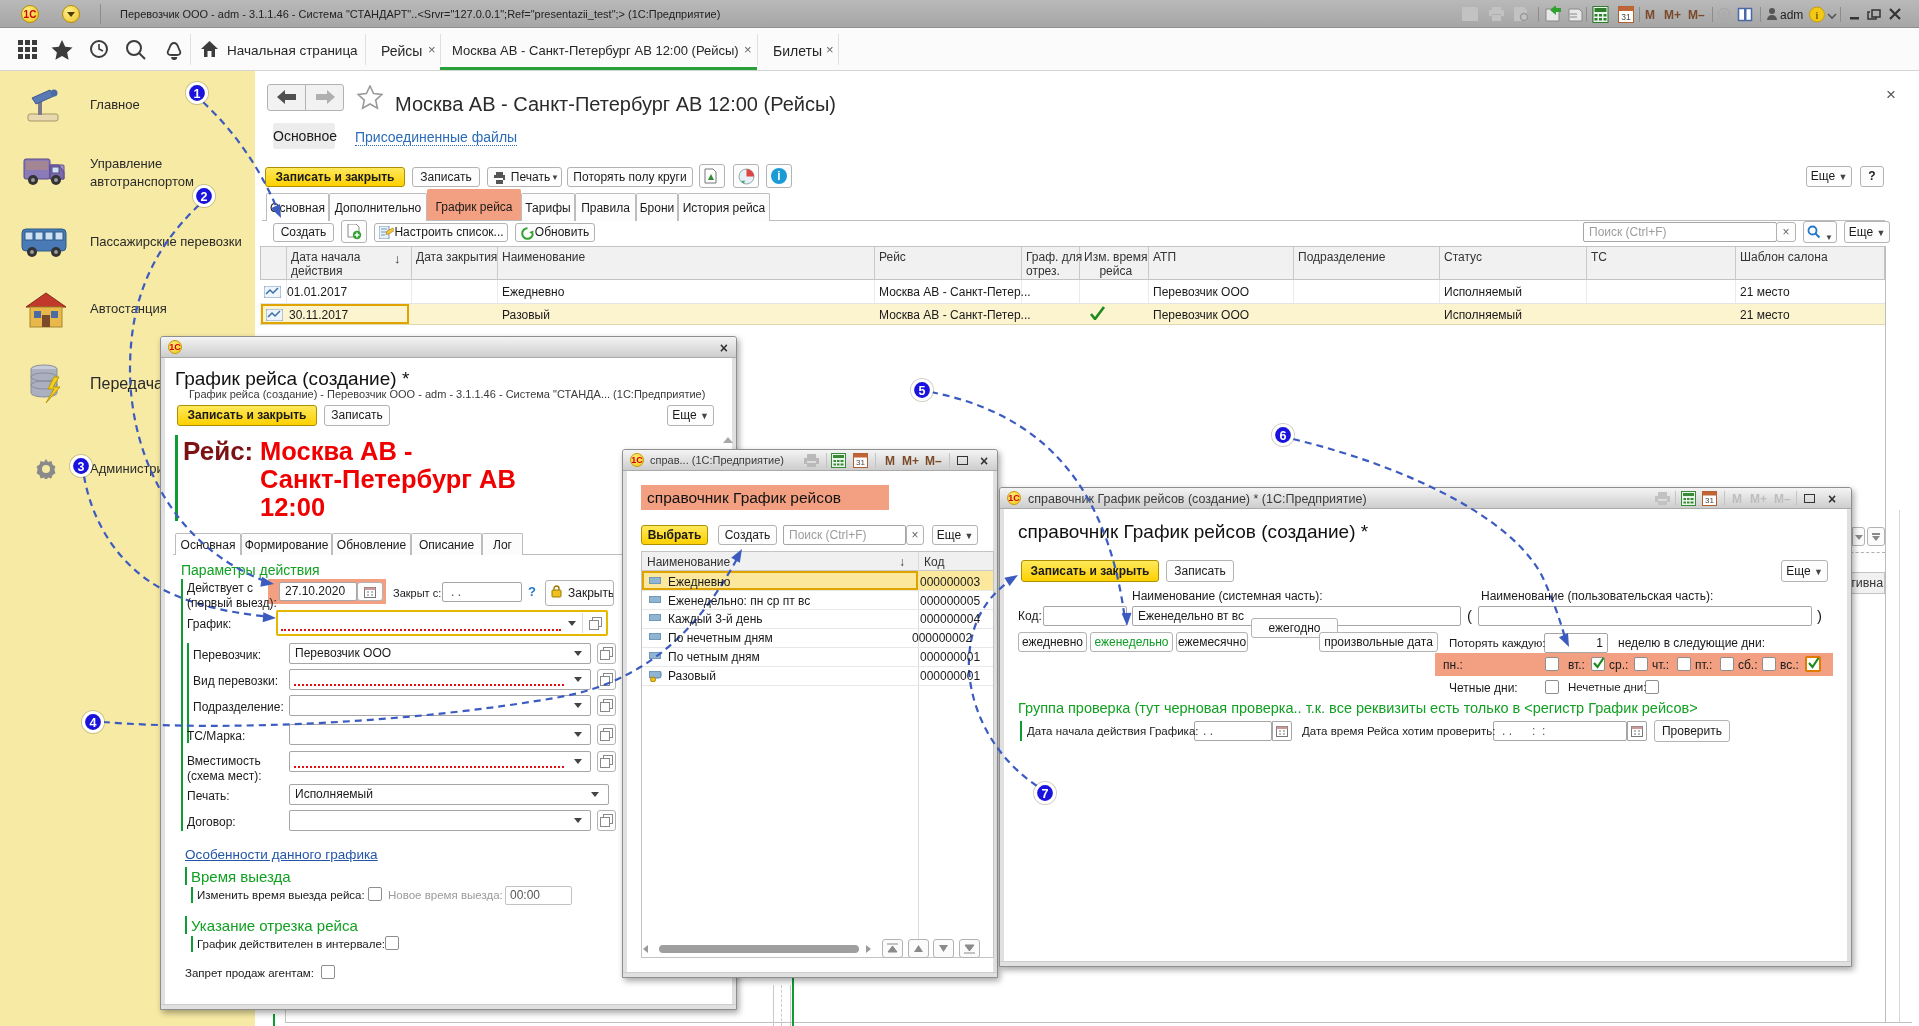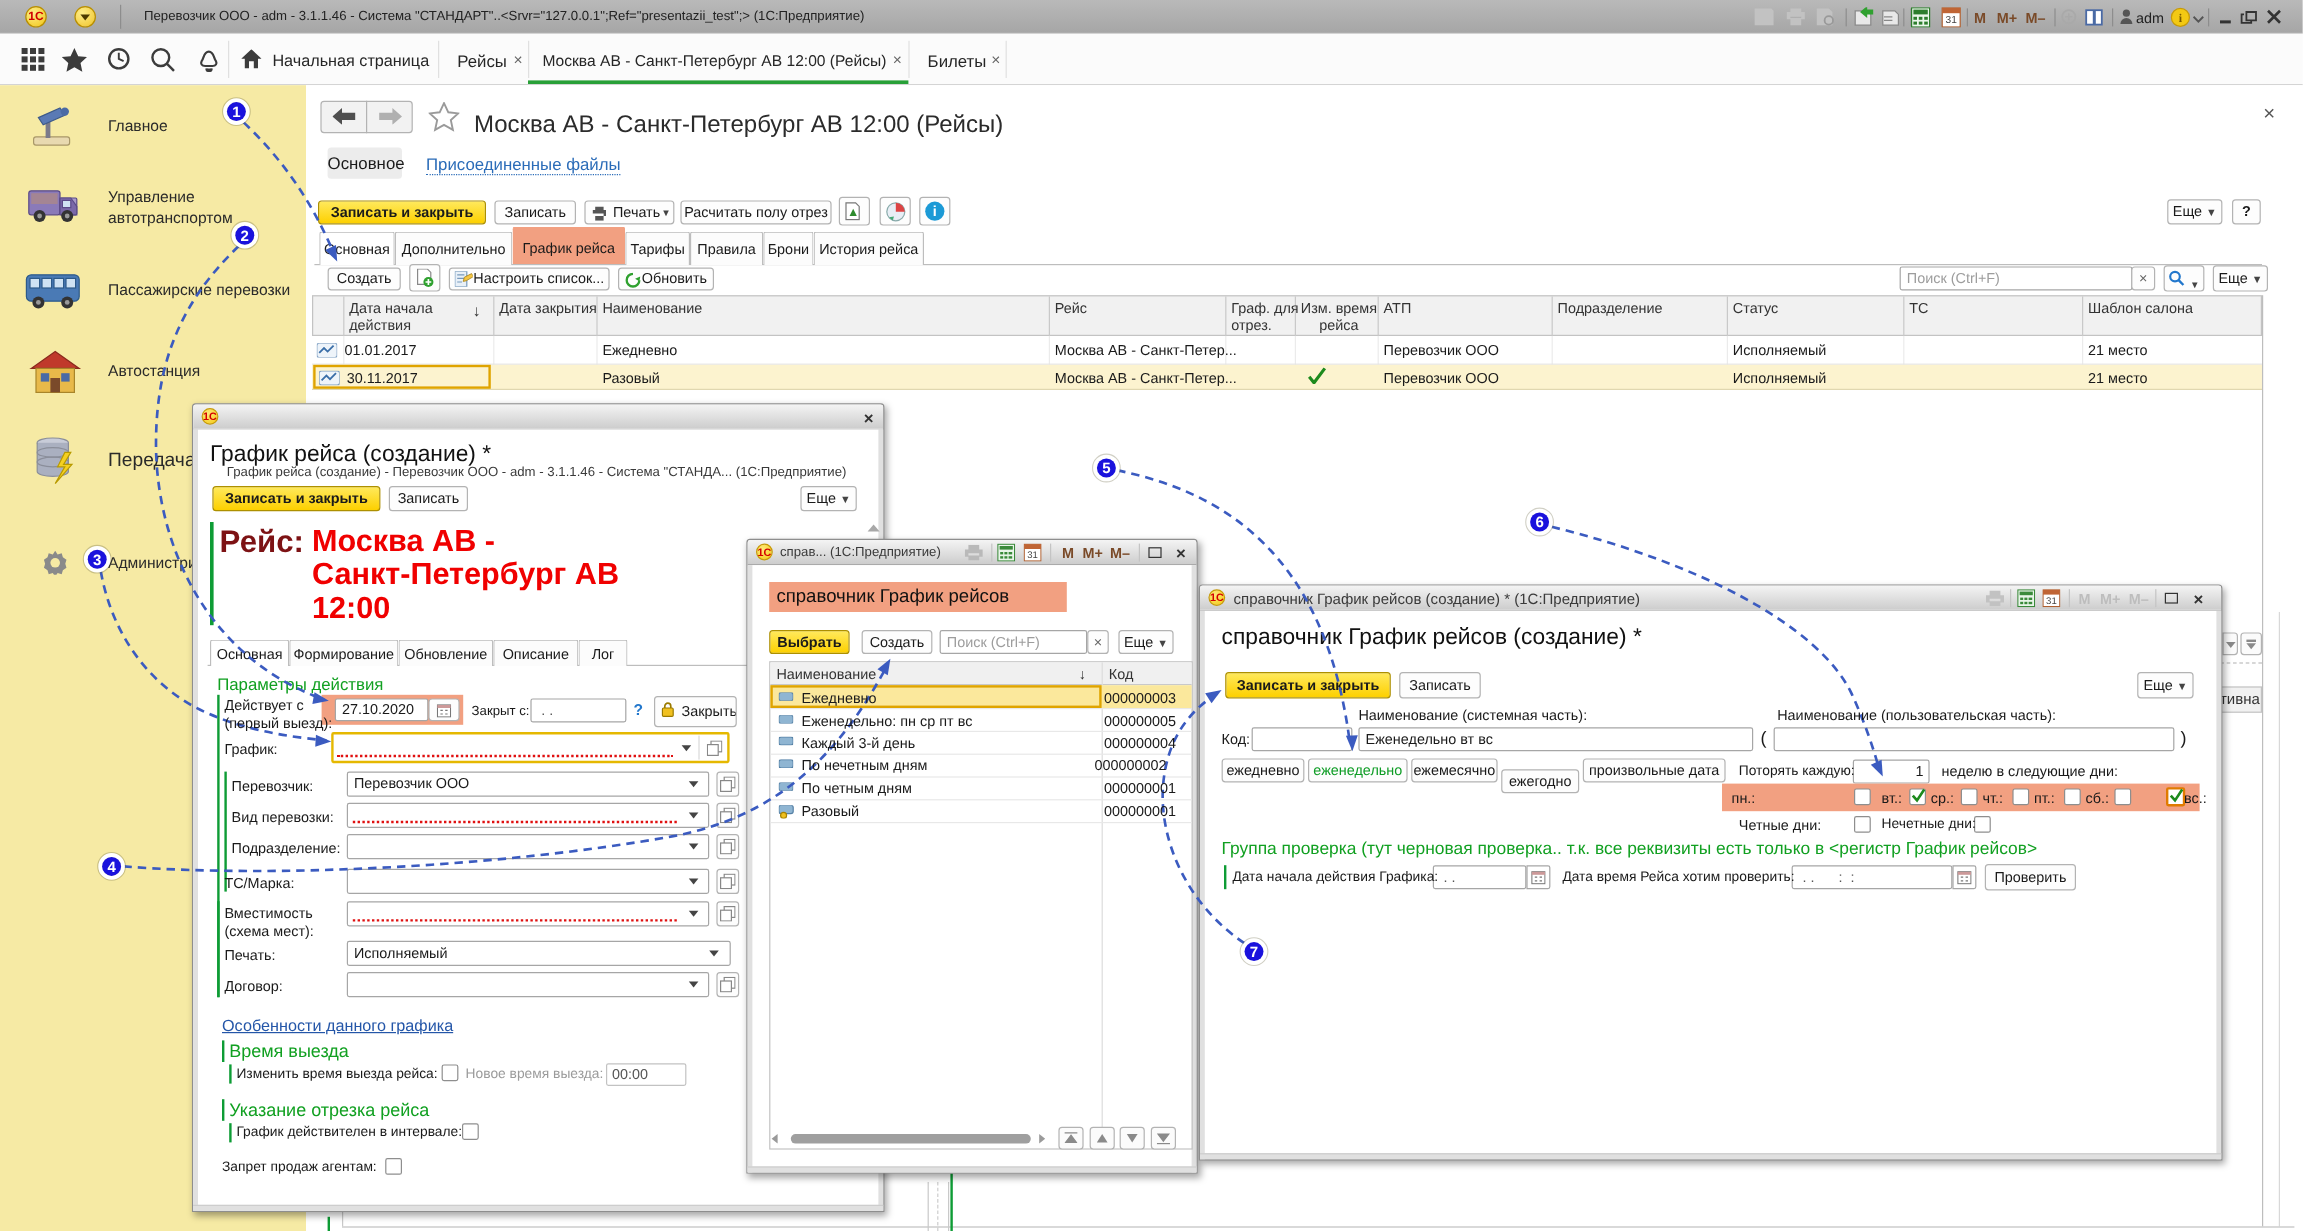--- a/index.html
+++ b/index.html
@@ -233,21 +233,21 @@
 
   <div class="ybtn" style="left:265px;top:167px;width:140px;height:20px;line-height:18px;">Записать и закрыть</div>
   <div class="btn" style="left:412px;top:167px;width:68px;height:20px;line-height:18px;">Записать</div>
   <div class="btn" style="left:487px;top:167px;width:75px;height:20px;line-height:18px;">
     <svg width="13" height="12" viewBox="0 0 13 12" style="position:absolute;left:5px;top:4px;">
         <path d="M3 0 h7 v3 h-7 z M1 3 h11 v5 h-2 v-2 h-9 z M3 8 h7 v4 h-7 z" fill="#555"></path>
       </svg>
     <span style="margin-left:12px;">Печать</span>
     <span style="position:absolute;right:2px;top:1px;color:#444;font-size:8px;">▼</span>
   </div>
-  <div class="btn" style="left:567px;top:167px;width:126px;height:20px;line-height:18px;">Расчитать полу отрез</div>
+  <div class="btn" style="left:567px;top:167px;width:126px;height:20px;line-height:18px;">Поторять полу круги</div>
   <div class="btn" style="left:699px;top:164px;width:26px;height:24px;">
     <svg width="16" height="16" viewBox="0 0 16 16" style="margin-top:3px;">
         <path d="M1 1 h8 l3 3 v11 h-11 z" fill="#fff" stroke="#777"></path>
         <path d="M4 12 l3-6 3 6 z" fill="#2e8b2e"></path>
       </svg>
   </div>
   <div class="btn" style="left:733px;top:164px;width:26px;height:24px;">
     <svg width="17" height="17" viewBox="0 0 17 17" style="margin-top:3px;">
         <circle cx="8.5" cy="8.5" r="7.5" fill="#e8eef5" stroke="#8aa"></circle>
         <path d="M8.5 1 a7.5 7.5 0 0 1 7.5 7.5 l-7.5 0 z" fill="#d44"></path>
@@ -670,42 +670,42 @@
   <div class="lbl" style="left:481px;top:101px;">Наименование (пользовательская часть):</div>
   <div class="lbl" style="left:18px;top:121px;">Код:</div>
   <div class="fld" style="left:43px;top:118px;width:84px;height:20px;"></div>
   <div class="fld" style="left:132px;top:118px;width:329px;height:20px;line-height:18px;padding-left:5px;">Еженедельно вт вс</div>
   <div class="lbl" style="left:467px;top:119px;font-size:15px;">(</div>
   <div class="fld" style="left:478px;top:118px;width:334px;height:20px;"></div>
   <div class="lbl" style="left:817px;top:119px;font-size:15px;">)</div>
   <div class="btn" style="left:18px;top:144px;width:69px;height:20px;line-height:18px;">ежедневно</div>
   <div class="btn" style="left:90px;top:144px;width:83px;height:20px;line-height:18px;color:#0f9d26;">еженедельно</div>
   <div class="btn" style="left:176px;top:144px;width:72px;height:20px;line-height:18px;">ежемесячно</div>
-  <div class="btn" style="left:251px;top:153px;width:65px;height:20px;line-height:18px;">ежегодно</div>
+  <div class="btn" style="left:251px;top:130px;width:87px;height:20px;line-height:18px;">ежегодно</div>
   <div class="btn" style="left:319px;top:144px;width:119px;height:20px;line-height:18px;">произвольные дата</div>
   <div class="lbl" style="left:449px;top:149px;font-size:11.5px;">Поторять каждую:</div>
   <div class="fld" style="left:544px;top:145px;width:64px;height:20px;line-height:18px;text-align:right;padding-right:4px;">1</div>
   <div class="lbl" style="left:618px;top:148px;">неделю в следующие дни:</div>
   <div class="abs salmon" style="left:435px;top:165px;width:398px;height:23px;"></div>
   <div class="lbl" style="left:443px;top:170px;">пн.:</div>
   <div class="cbx" style="left:545px;top:169px;"></div>
   <div class="lbl" style="left:568px;top:170px;">вт.:</div>
   <div class="cbx" style="left:591px;top:169px;"></div>
   <svg class="abs" style="left:592px;top:168px;" width="14" height="14" viewBox="0 0 14 14">
       <path d="M2 7 l3.5 4 6 -9" fill="none" stroke="#1d8a1d" stroke-width="2.2"></path>
     </svg>
   <div class="lbl" style="left:609px;top:170px;">ср.:</div>
   <div class="cbx" style="left:634px;top:169px;"></div>
   <div class="lbl" style="left:652px;top:170px;">чт.:</div>
   <div class="cbx" style="left:677px;top:169px;"></div>
   <div class="lbl" style="left:695px;top:170px;">пт.:</div>
   <div class="cbx" style="left:720px;top:169px;"></div>
   <div class="lbl" style="left:738px;top:170px;">сб.:</div>
   <div class="cbx" style="left:762px;top:169px;"></div>
-  <div class="lbl" style="left:820px;top:170px;">вс.:</div>
+  <div class="lbl" style="left:780px;top:170px;">вс.:</div>
   <div class="cbx" style="left:805px;top:168px;border:2px solid #e07b00;width:16px;height:16px;"></div>
   <svg class="abs" style="left:807px;top:168px;" width="14" height="14" viewBox="0 0 14 14">
       <path d="M2 7 l3.5 4 6 -9" fill="none" stroke="#1d8a1d" stroke-width="2.2"></path>
     </svg>
   <div class="lbl" style="left:449px;top:193px;">Четные дни:</div>
   <div class="cbx" style="left:545px;top:192px;"></div>
   <div class="lbl" style="left:568px;top:193px;font-size:11.5px;">Нечетные дни:</div>
   <div class="cbx" style="left:645px;top:192px;"></div>
   <div class="abs gtxt" style="left:18px;top:212px;font-size:14.5px;">Группа проверка (тут черновая проверка.. т.к. все реквизиты есть только в &lt;регистр График рейсов&gt;</div>
   <div class="grn" style="left:20px;top:233px;height:20px;"></div>

